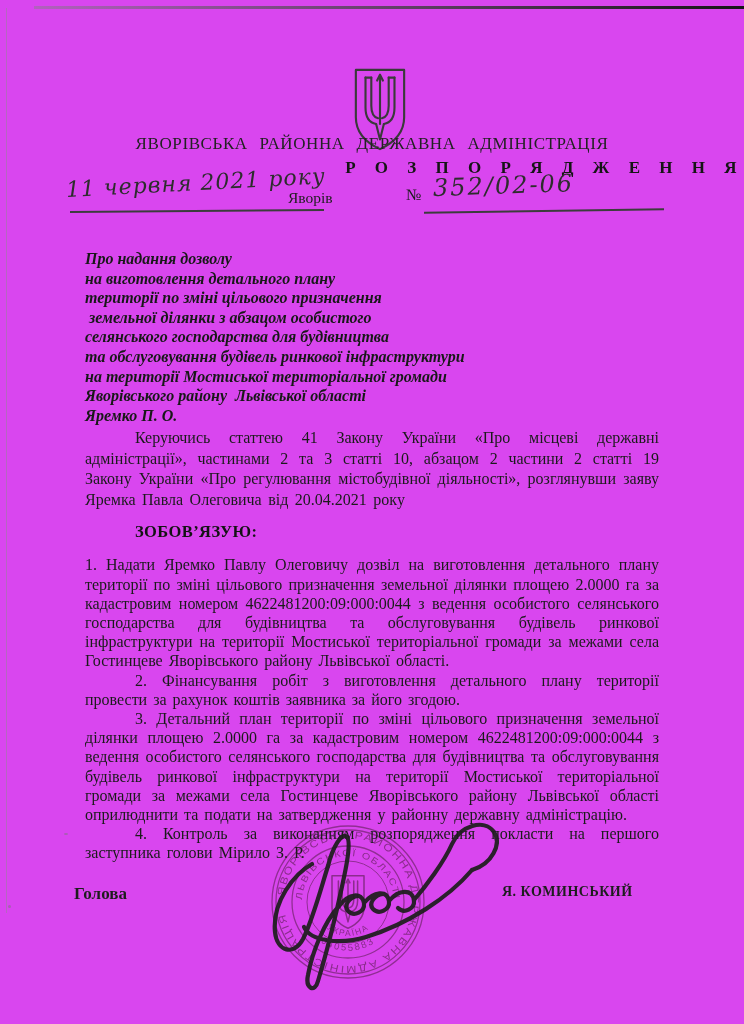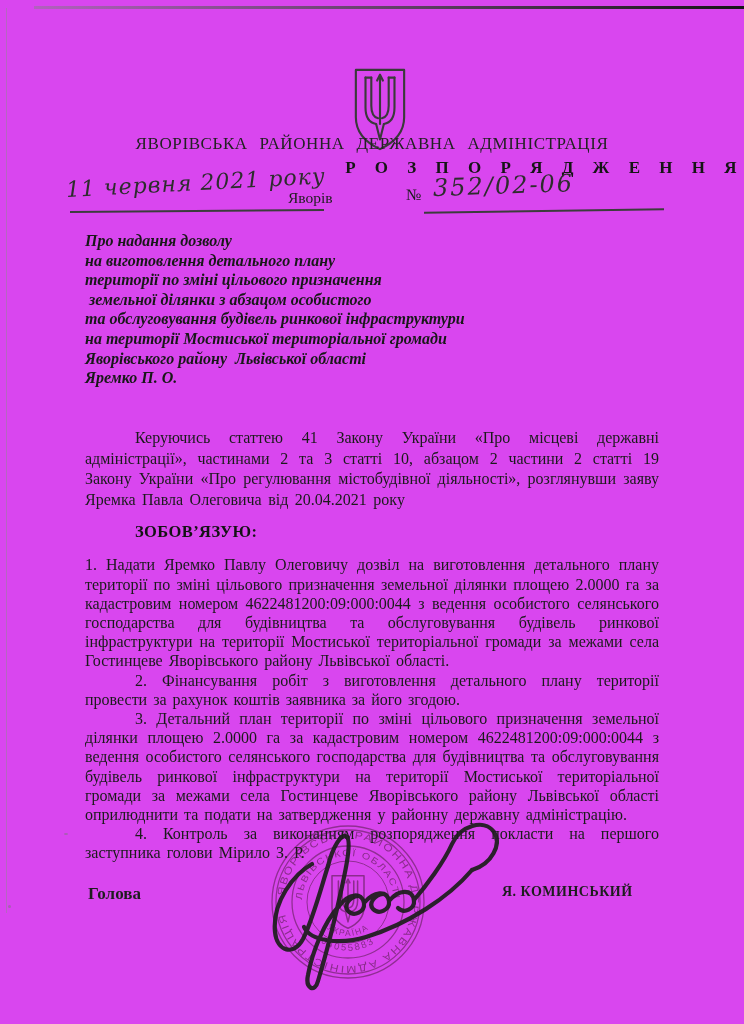--- a/index.html
+++ b/index.html
@@ -27,33 +27,33 @@
   .hw.date{position:absolute; left:66px; top:177px; font-size:22px; letter-spacing:1px;
     transform:rotate(-3deg); transform-origin:left center; white-space:nowrap;}
   .hw.num{position:absolute; left:433px; top:174px; font-size:24px; letter-spacing:2px;
     transform:rotate(-2deg); transform-origin:left center; white-space:nowrap;}
   .rule{position:absolute; height:2px; background:#3c3c3c;}
   .rule-date{left:70px; top:210px; width:254px; transform:rotate(-.5deg);}
   .rule-num{left:424px; top:210px; width:240px; transform:rotate(-.8deg);}
   .place{position:absolute; left:288px; top:189px; font-size:15.5px;}
   .numsign{position:absolute; left:406px; top:186px; font-size:16px;}
 
-  .subject{position:absolute; left:85px; top:231px; width:480px; z-index:2;}
+  .subject{position:absolute; left:85px; top:249px; width:480px; z-index:2;}
   .subject-line{font-size:16px; font-weight:bold; font-style:italic; line-height:19.6px;
     white-space:pre-wrap; color:#181818;}
 
   .body{position:absolute; left:85px; top:428px; width:574px; z-index:2;}
   .para{margin:0; font-size:16px; line-height:19.2px; text-align:justify;
     word-spacing:2px; color:#1b1b1b;}
   .preamble{line-height:20.6px; word-spacing:2.5px; margin-bottom:0;}
   .indent{text-indent:50px;}
   .resolution{margin:12px 0 13px 50px; font-size:16.5px; font-weight:bold;
     letter-spacing:.4px; color:#131313;}
 
-  .position{position:absolute; left:88px; top:884px; font-size:17px; font-weight:bold; z-index:2;}
+  .position{position:absolute; left:74px; top:884px; font-size:17px; font-weight:bold; z-index:2;}
   .signer{position:absolute; left:502px; top:884px; font-size:14px; font-weight:bold;
     letter-spacing:.5px; z-index:2;font-family:Liberation Serif, serif;}
 
   .stamp{position:absolute; left:253px; top:807px; z-index:1; mix-blend-mode:multiply; opacity:.9;}
   .stamp text{font-family:"Liberation Sans", sans-serif; fill:#98928a;}
   .signature{position:absolute; left:248px; top:806px; z-index:5; opacity:.93;}
 </style>
 </head>
 <body>
 
@@ -88,20 +88,21 @@
   <div class="place">Яворів</div>
   <div class="numsign">№</div>
   <div class="hw num">352/02-06</div>
   <div class="rule rule-num"></div>
 
   <div class="subject">
     <div class="subject-line">Про надання дозволу</div>
     <div class="subject-line">на виготовлення детального плану</div>
     <div class="subject-line">території по зміні цільового призначення</div>
     <div class="subject-line"> земельної ділянки з абзацом особистого</div>
+    <div class="subject-line">селянського господарства для будівництва</div>
     <div class="subject-line">та обслуговування будівель ринкової інфраструктури</div>
     <div class="subject-line">на території Мостиської територіальної громади</div>
     <div class="subject-line">Яворівського району  Львівської області</div>
     <div class="subject-line">Яремко П. О.</div>
   </div>
 
   <div class="body">
     <p class="para preamble indent">Керуючись статтею 41 Закону України «Про місцеві державні адміністрації», частинами 2 та 3 статті 10, абзацом 2 частини 2 статті 19 Закону України «Про регулювання містобудівної діяльності», розглянувши заяву Яремка Павла Олеговича від 20.04.2021 року</p>
     <p class="resolution">ЗОБОВ’ЯЗУЮ:</p>
     <p class="para">1. Надати Яремко Павлу Олеговичу  дозвіл на виготовлення детального плану території по зміні цільового призначення земельної ділянки площею  2.0000 га за кадастровим номером 4622481200:09:000:0044 з ведення особистого селянського господарства для будівництва та обслуговування будівель ринкової інфраструктури на території Мостиської територіальної громади  за межами села Гостинцеве Яворівського району  Львівської області.</p>

